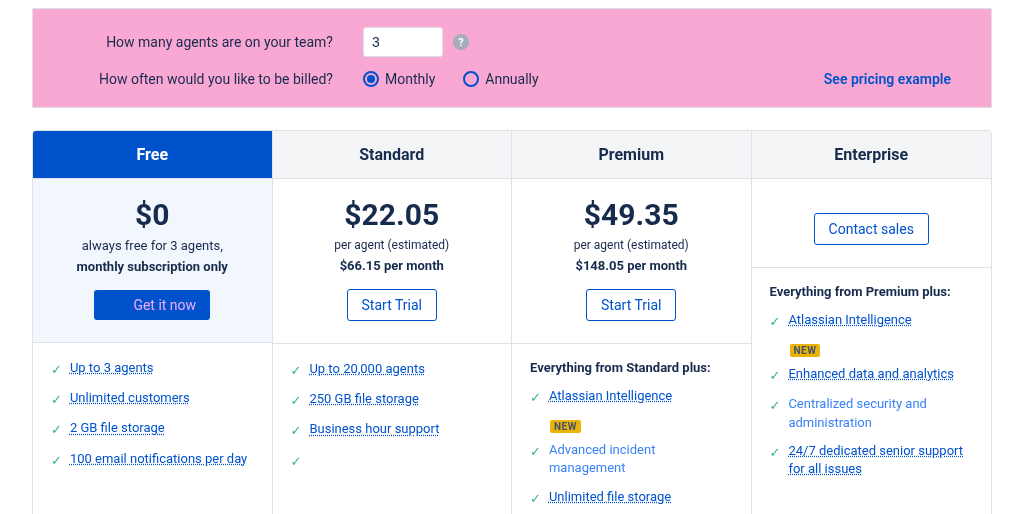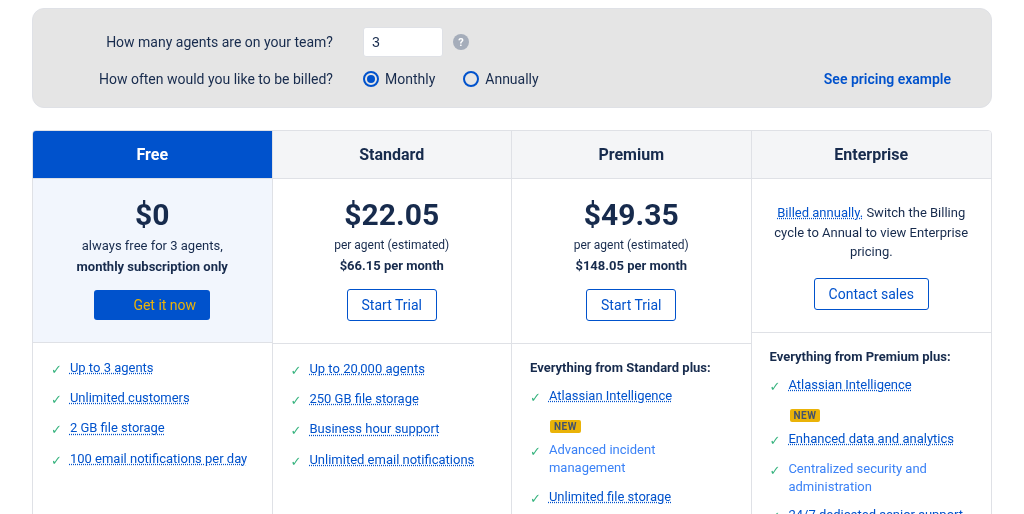--- a/index.html
+++ b/index.html
@@ -1,18 +1,18 @@
 <!DOCTYPE html>
 <html><head>
 <meta charset="utf-8">
 <style>
   * { box-sizing: border-box; margin: 0; padding: 0; }
   body { font-family: -apple-system, BlinkMacSystemFont, "Segoe UI", Roboto, sans-serif; background: #fff; color: #172B4D; font-size: 14px; }
   .wrap { max-width: 960px; margin: 0 auto; }
-  .config-box { border: 1px solid #DFE1E6; border-radius: 12px; padding: 18px 40px 20px; margin-top: 8px; background: #e5e5e5; }
+  .config-box { border: 1px solid #DFE1E6; border-radius: 0; padding: 18px 40px 20px; margin-top: 8px; background: #f9a8d4; }
   .config-row { display: flex; align-items: center; margin-bottom: 14px; }
   .config-row:last-child { margin-bottom: 0; }
   .config-label { flex: 0 0 290px; text-align: right; padding-right: 30px; color: #172B4D; font-size: 14px; }
   .config-input-wrap { display: flex; align-items: center; gap: 10px; }
   .num-input { width: 80px; padding: 6px 8px; border: 1px solid #DFE1E6; border-radius: 3px; font-size: 14px; color: #172B4D; }
   .help-icon { width: 16px; height: 16px; border-radius: 50%; background: #A5ADBA; color: #fff; display: inline-flex; align-items: center; justify-content: center; font-size: 11px; font-weight: bold; }
   .radio-group { display: flex; align-items: flex-end; gap: 28px; }
   .radio-item { display: inline-flex; align-items: center; gap: 6px; cursor: pointer; }
   .radio-circle { width: 16px; height: 16px; border-radius: 50%; border: 2px solid #0052CC; display: inline-flex; align-items: center; justify-content: center; }
   .radio-circle.checked::after { content: ""; width: 8px; height: 8px; border-radius: 50%; background: #0052CC; }
@@ -23,21 +23,21 @@
   .col:last-child { border-right: none; }
   .col-header { background: #F4F5F7; text-align: center; padding: 14px 8px; font-weight: 700; font-size: 16px; color: #172B4D; border-bottom: 1px solid #DFE1E6; }
   .col.free .col-header { background: #0052CC; color: #fff; }
   .col-price { text-align: center; padding: 18px 16px 22px; border-bottom: 1px solid #DFE1E6; display: flex; flex-direction: column; align-items: center; }
   .col.free .col-price { background: #F2F6FD; }
   .price-main { font-size: 30px; font-weight: 700; color: #172B4D; }
   .price-sub { font-size: 13px; color: #172B4D; margin-top: 6px; }
   .price-sub.bold { font-weight: 700; }
   .price-sub.small { font-size: 12px; }
   .btn { display: inline-block; margin-top: 16px; padding: 7px 14px; border-radius: 3px; font-size: 14px; cursor: pointer; text-decoration: none; }
-  .btn-primary { background: #0052CC; color: #eab308; border: none; padding-left: 39px; }
+  .btn-primary { background: #0052CC; color: #f0abfc; border: none; padding-left: 39px; }
   .btn-outline { background: #fff; color: #0052CC; border: 1px solid #0052CC; }
   .enterprise-text { font-size: 13px; padding: 0 6px; margin-top: 6px; line-height: 1.5;}
   .enterprise-text .billed-link { color: #0052CC; text-decoration: underline; text-decoration-style: dotted; cursor: pointer; }
   .col-features { padding: 16px 18px 20px; }
   .features-title { font-weight: 700; font-size: 13px; margin-bottom: 12px; color: #172B4D; }
   .feat { display: flex; align-items: flex-start; gap: 8px; margin-bottom: 10px; font-size: 13px; line-height: 1.4; }
   .check { color: #36B37E; flex-shrink: 0; margin-top: 2px; }
   .feat-text { color: #3b82f6; }
   .feat-link { color: #0052CC; text-decoration: underline; text-decoration-style: dotted; cursor: pointer; }
   .new-badge { display: inline-block; background: #eab308; color: #42526E; font-size: 10px; font-weight: 700; padding: 1px 4px; border-radius: 2px; margin-left: 20px; margin-top: -6px; margin-bottom: 8px; letter-spacing: 0.5px;}
@@ -117,21 +117,20 @@
         <div class="feat">
             <span class="check">✓</span>
             <span class="feat-link">250 GB file storage</span>
           </div>
         <div class="feat">
             <span class="check">✓</span>
             <span class="feat-link">Business hour support</span>
           </div>
         <div class="feat">
             <span class="check">✓</span>
-            <span class="feat-link">Unlimited email notifications</span>
           </div>
       </div>
     </div>
 
     <div class="col">
       <div class="col-header">Premium</div>
       <div class="col-price">
         <div class="price-main">$49.35</div>
         <div class="price-sub small">per agent (estimated)</div>
         <div class="price-sub bold">$148.05 per month</div>
@@ -153,23 +152,20 @@
             <span class="feat-link">Unlimited file storage</span>
           </div>
         
         
       </div>
     </div>
 
     <div class="col">
       <div class="col-header">Enterprise</div>
       <div class="col-price">
-        <div class="enterprise-text">
-          <span class="billed-link">Billed annually.</span><span> Switch the Billing cycle to Annual to view Enterprise pricing.</span>
-        </div>
         <a class="btn btn-outline">Contact sales</a>
       </div>
       <div class="col-features">
         <div class="features-title">Everything from Premium plus:</div>
         <div class="feat">
             <span class="check">✓</span>
             <span class="feat-link">Atlassian Intelligence</span>
           </div>
         <div class="new-badge">NEW</div>
         <div class="feat">

